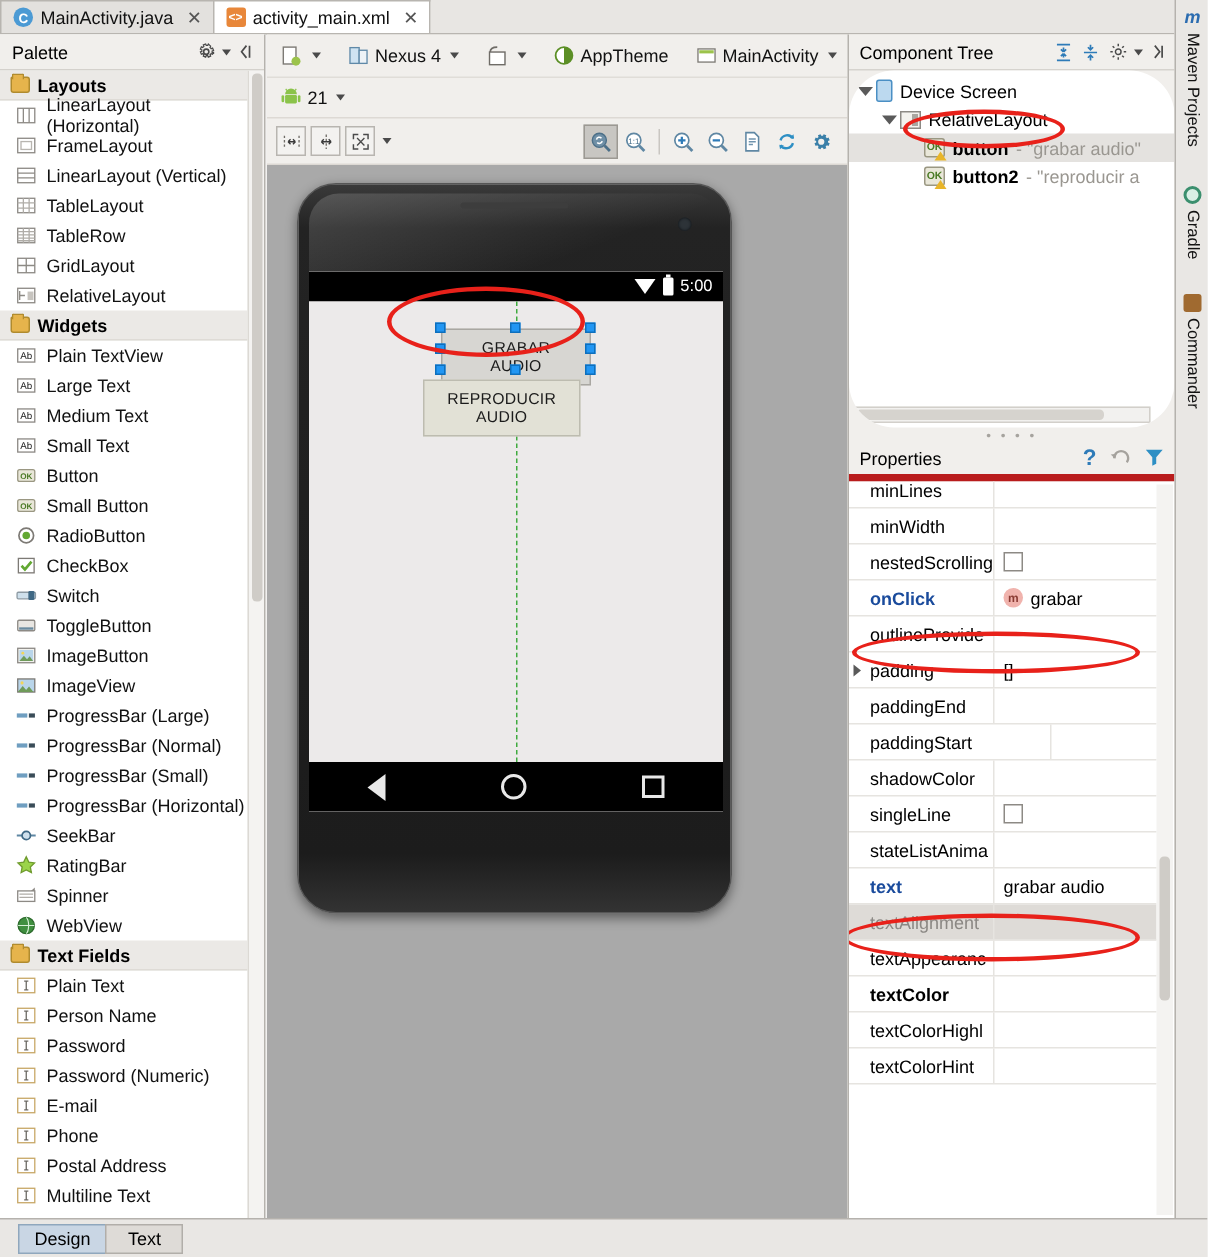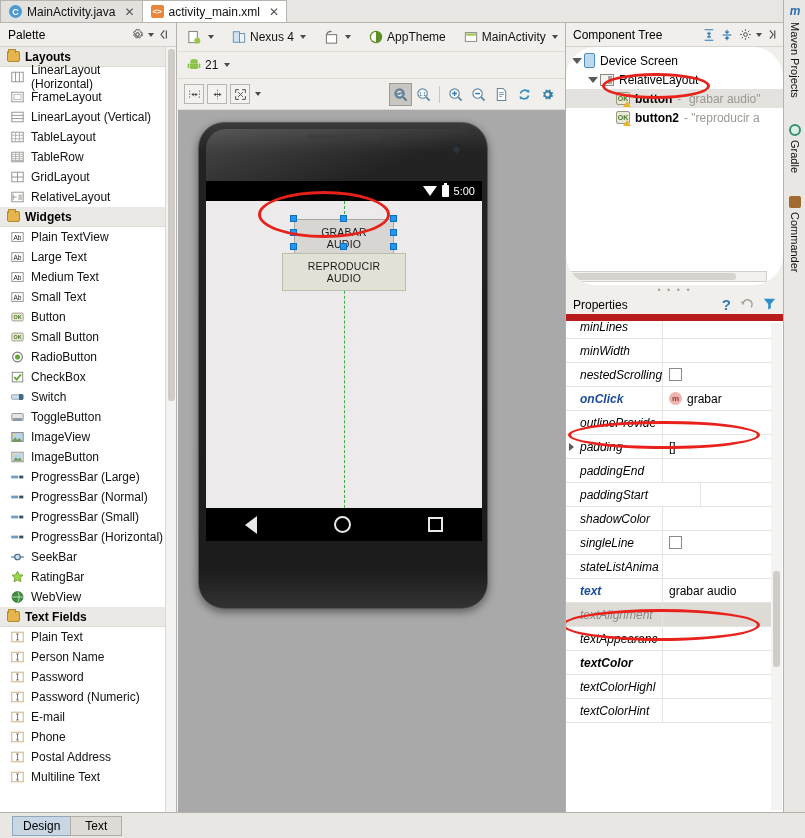--- a/index.html
+++ b/index.html
@@ -178,25 +178,25 @@
   .ok-ico.warn:after{content:"";position:absolute;right:-2px;bottom:-3px;width:0;height:0;border-left:4px solid transparent;border-right:4px solid transparent;border-bottom:6px solid #e8b52a;}
   .dev-ico { width:11px;height:15px;border:1.5px solid #4a8fc4;border-radius:2px;background:#bcd9ef;flex:none; }
   .rel-ico { width:14px;height:12px;border:1px solid #8d8a85;background:#f3f2ee;flex:none;position:relative; }
   .rel-ico:after{content:"";position:absolute;right:1px;top:1px;bottom:1px;width:4px;background:#a9a6a0;}
   .tname { font-weight:bold; }
   .tval { color:#9a9791; }
   .ct-scroll { position:absolute; left:3px; right:16px; bottom:3px; height:11px; background:#f2f1ef; border:1px solid #d2cfca; }
   .ct-scroll .cthumb { position:absolute; left:1px; top:1px; height:7px; width:84%; background:#d6d3ce; border-radius:3px; }
   .splitter { height:10px; flex:none; display:flex; align-items:center; justify-content:center; color:#a6a39e; letter-spacing:2px; font-size:9px; }
 
-  .props-head { height:26px; flex:none; display:flex; align-items:center; padding:0 6px 0 7px; gap:8px; border-bottom:7px solid #b91c1c; }
+  .props-head { height:26px; flex:none; display:flex; align-items:center; padding:0 6px 0 7px; gap:8px; border-bottom:5px solid #b91c1c; }
   .props-head .ptt { flex:1; font-size:12px; }
   .props { flex:1; background:#fff; position:relative; overflow:hidden; }
   .prow { display:flex; height:24px; border-bottom:1px solid #e6e4e0; font-size:12px; align-items:center; }
-  .prow .pname { width:96px; flex:none; padding-left:14px; overflow:hidden; white-space:nowrap;font-style:italic; }
+  .prow .pname { width:96px; flex:none; padding-left:14px; overflow:hidden; white-space:nowrap; }
   .prow .pval { flex:1; padding-left:6px; border-left:1px solid #e6e4e0; height:100%; display:flex; align-items:center; gap:5px; overflow:hidden; white-space:nowrap; }
   .prow.link .pname { color:#1a4b9c; font-weight:bold; }
   .prow.bold .pname { font-weight:bold; }
   .prow.greyed { background:#dedbd7; }
   .prow.greyed .pname { color:#8b8884; }
   .prow .pexp { position:absolute; left:3px; width:0;height:0;border-top:4px solid transparent;border-bottom:4px solid transparent;border-left:5px solid #5a5a5a; }
   .cbx { width:13px;height:13px;border:1px solid #8d8a85;background:#fff; }
   .mico { width:13px;height:13px;border-radius:50%;background:#f0b3ad;color:#8a3b33;font-size:8px;font-weight:bold;display:inline-flex;align-items:center;justify-content:center;flex:none; }
   .props-scroll { position:absolute; right:1px; top:2px; width:11px; bottom:2px; background:#f4f3f1; }
   .props-scroll .thumb { position:absolute; left:2px; width:7px; top:248px; height:96px; background:#cfccc7; border-radius:3px; }
@@ -408,41 +408,41 @@
               <svg class="wico" viewBox="0 0 16 16">
                 <rect x="1.5" y="4" width="13" height="8" rx="1" fill="#e8e6e2" stroke="#8d8a85"></rect>
                 <rect x="2.6" y="9.4" width="10.8" height="1.8" fill="#6b8ba0"></rect>
               </svg>
             </span>
             <span>ToggleButton</span>
           </div>
           <div class="itm">
             <span style="display:inline-flex;flex:none;">
               <svg class="wico" viewBox="0 0 16 16">
-                <rect x="1.5" y="3" width="13" height="10" fill="#b9d5ea" stroke="#7d7a75"></rect>
-                <path d="M1.5 13l3.8-4.6 2.6 3 2.2-2.6 3.4 4.2z" fill="#6f9b5a"></path>
-                <circle cx="4.8" cy="6" r="1.2" fill="#f2d65a"></circle>
-              </svg>
-            </span>
-            <span>ImageView</span>
-          </div>
-          <div class="itm">
-            <span style="display:inline-flex;flex:none;">
-              <svg class="wico" viewBox="0 0 16 16">
                 <rect x="1.5" y="2.5" width="13" height="11" fill="#f3f2ee" stroke="#8d8a85"></rect>
                 <rect x="2.8" y="3.8" width="10.4" height="8.4" fill="#b9d5ea"></rect>
                 <path d="M2.8 12.2l3.4-4 2.4 2.6 2-2.2 2.6 3.6z" fill="#6f9b5a"></path>
                 <circle cx="5.4" cy="6.2" r="1.1" fill="#f2d65a"></circle>
               </svg>
             </span>
             <span>ImageButton</span>
           </div>
           <div class="itm">
             <span style="display:inline-flex;flex:none;">
               <svg class="wico" viewBox="0 0 16 16">
+                <rect x="1.5" y="3" width="13" height="10" fill="#b9d5ea" stroke="#7d7a75"></rect>
+                <path d="M1.5 13l3.8-4.6 2.6 3 2.2-2.6 3.4 4.2z" fill="#6f9b5a"></path>
+                <circle cx="4.8" cy="6" r="1.2" fill="#f2d65a"></circle>
+              </svg>
+            </span>
+            <span>ImageView</span>
+          </div>
+          <div class="itm">
+            <span style="display:inline-flex;flex:none;">
+              <svg class="wico" viewBox="0 0 16 16">
                 <rect x="0.8" y="6.4" width="8" height="3.2" fill="#6f9ec0"></rect>
                 <rect x="10" y="6.4" width="4.6" height="3.2" fill="#3a4c58"></rect>
               </svg>
             </span>
             <span>ProgressBar (Large)</span>
           </div>
           <div class="itm">
             <span style="display:inline-flex;flex:none;">
               <svg class="wico" viewBox="0 0 16 16">
                 <rect x="0.8" y="6.4" width="8" height="3.2" fill="#6f9ec0"></rect>
@@ -478,20 +478,30 @@
             </span>
             <span>SeekBar</span>
           </div>
           <div class="itm">
             <span style="display:inline-flex;flex:none;">
               <svg class="wico" viewBox="0 0 16 16">
                 <path d="M8 1.4l1.9 4 4.4.6-3.2 3.1.8 4.3L8 11.4 4.1 13.4l.8-4.3L1.7 6l4.4-.6z" fill="#9bd44a" stroke="#6f9b2e"></path>
               </svg>
             </span>
             <span>RatingBar</span>
+          </div>
+          <div class="itm">
+            <span style="display:inline-flex;flex:none;">
+              <svg class="wico" viewBox="0 0 16 16">
+                <rect x="1.5" y="4.5" width="13" height="8" fill="#fff" stroke="#8d8a85"></rect>
+                <path d="M2.8 7h10.4M2.8 9.4h10.4" stroke="#b0ada8"></path>
+                <path d="M11.5 4.5l3 -2.6v2.6z" fill="#8d8a85"></path>
+              </svg>
+            </span>
+            <span>Spinner</span>
           </div>
           <div class="itm">
             <span style="display:inline-flex;flex:none;">
               <svg class="wico" viewBox="0 0 16 16">
                 <circle cx="8" cy="8" r="6.2" fill="#3f8f3f" stroke="#2d6b2d"></circle>
                 <path d="M8 1.8c2.4 2.2 2.4 10.2 0 12.4M1.8 8h12.4" stroke="#d6efd6" stroke-width=".9" fill="none"></path>
               </svg>
             </span>
             <span>WebView</span>
           </div>
@@ -740,21 +750,21 @@
               <span class="handle" style="left:46px;top:-4px"></span>
               <span class="handle" style="left:96px;top:-4px"></span>
               <span class="handle" style="left:-4px;top:10px"></span>
               <span class="handle" style="left:96px;top:10px"></span>
               <span class="handle" style="left:-4px;top:24px"></span>
               <span class="handle" style="left:46px;top:24px"></span>
               <span class="handle" style="left:96px;top:24px"></span>
             </div>
 
             <div class="btnwrap" style="left:76px; top:52px;">
-              <div class="andbtn ghost" style="width:124px;">REPRODUCIR AUDIO</div>
+              <div class="andbtn ghost" style="width:105px;">REPRODUCIR AUDIO</div>
             </div>
           </div>
           <div class="navbar">
             <span class="nv-back"></span>
             <span class="nv-home"></span>
             <span class="nv-rec"></span>
           </div>
         </div>
       </div>
 

